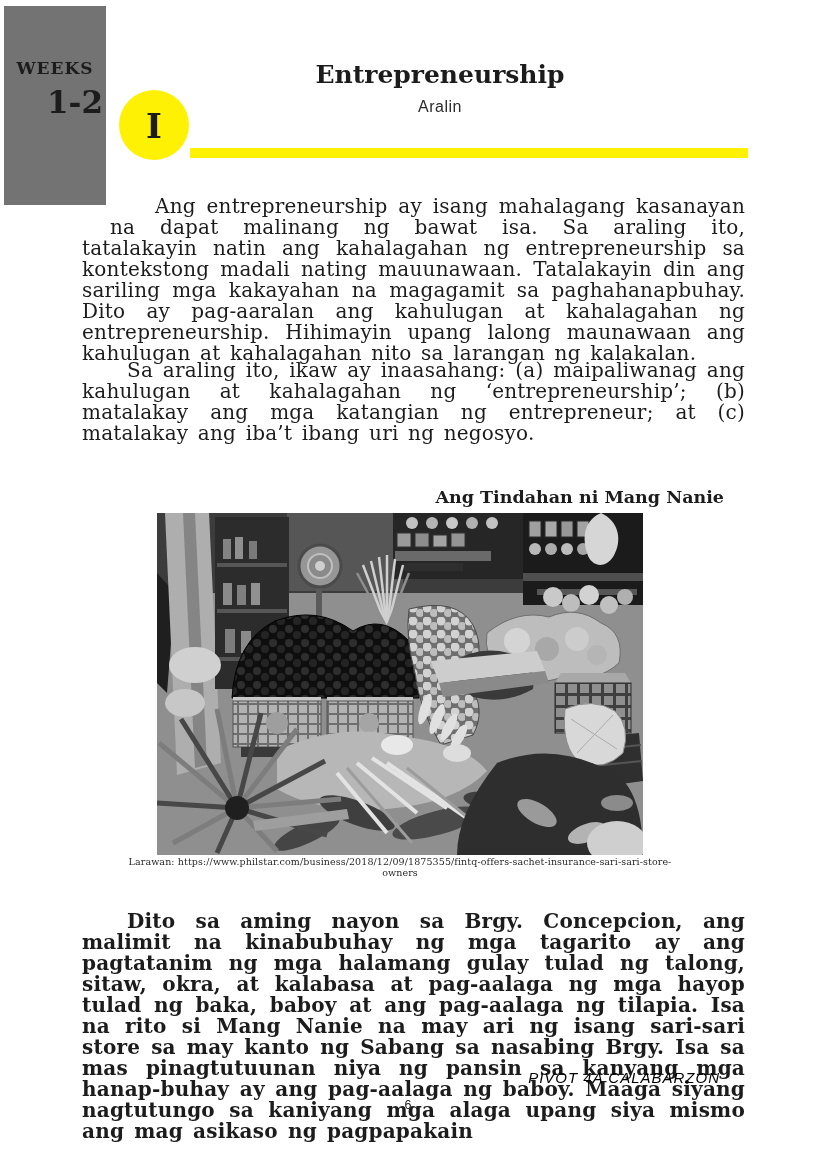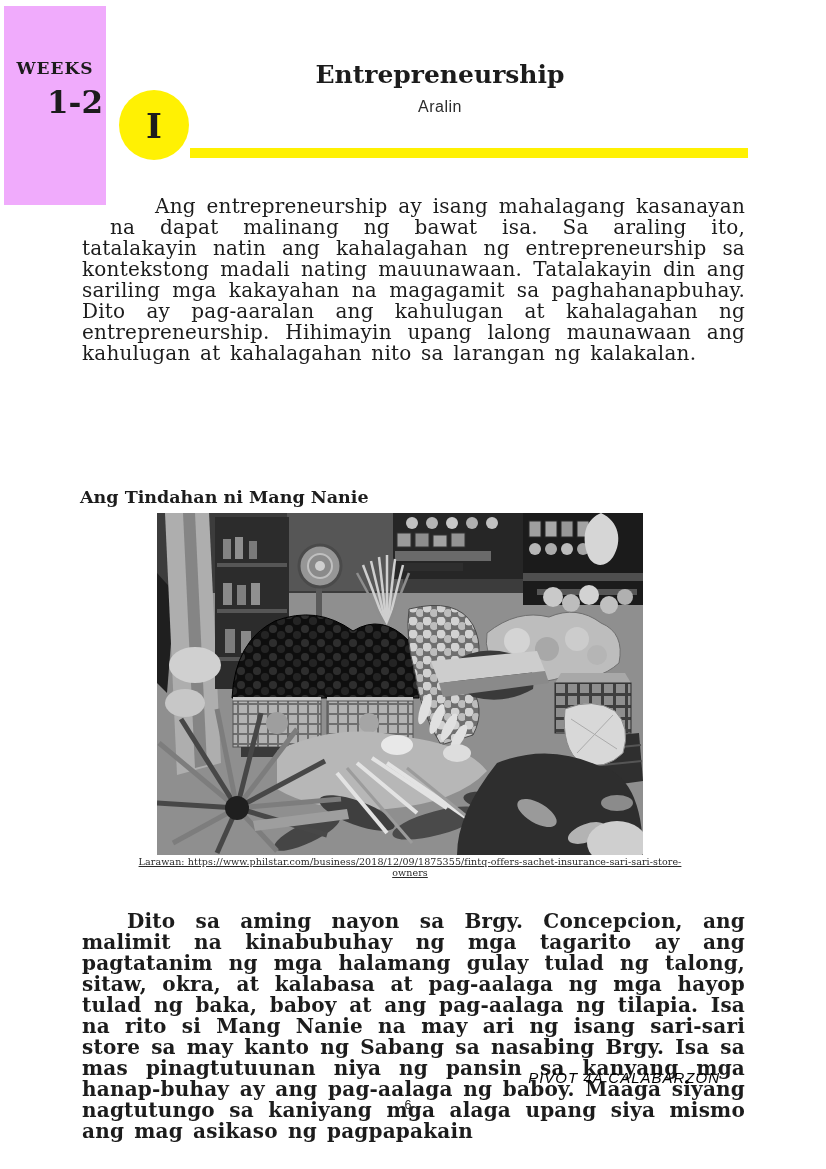--- a/index.html
+++ b/index.html
@@ -7,21 +7,21 @@
     position:relative;
     width:826px;height:1169px;
     background:#ffffff;
     font-family:"DejaVu Serif", serif;
     color:#1c1c1c;
     overflow:hidden;
   }
   
   .week-box{
     position:absolute;left:4px;top:6px;width:102px;height:199px;
-    background:#f0abfc;text-align:center;
+    background:#737373;text-align:center;
   }
   .week-label{
     margin-top:52px;font-weight:bold;font-size:17px;letter-spacing:1px;
   }
   .week-number{
     margin-top:6px;font-weight:bold;font-size:31px;padding-left:40px;
   }
   .lesson-circle{
     position:absolute;left:119px;top:90px;width:70px;height:70px;
     border-radius:50%;background:#FFF103;
@@ -48,30 +48,30 @@
   }
   .p1{top:176px;text-indent:45px;}
   .wrap-spacer{float:left;width:28px;height:40px;}
   .p2{top:340px;text-indent:45px;}
   .p3{top:891px;text-indent:45px;font-weight:bold;}
   .activity{top:431px;text-indent:0;}
   .bold{font-weight:bold;}
   
   .figure-title{
     position:absolute;left:80px;top:487px;width:644px;
-    text-align:left;font-weight:bold;font-size:17.5px;
+    text-align:right;font-weight:bold;font-size:17.5px;
   }
   .photo-frame{
     position:absolute;left:157px;top:513px;width:486px;height:342px;
     background:#8f8f8f;
   }
   .photo-frame svg{display:block;width:486px;height:342px;}
   .figure-caption{
-    position:absolute;left:130px;top:856px;width:560px;
-    text-align:center;font-size:9.5px;color:#2a2a2a;letter-spacing:0.1px;text-decoration:underline;
+    position:absolute;left:120px;top:856px;width:560px;
+    text-align:center;font-size:9.5px;color:#2a2a2a;letter-spacing:0.1px;
   }
   
   .footer-text{
     position:absolute;left:82px;top:1069px;width:638px;
     text-align:right;
     font-family:"Liberation Sans", sans-serif;
     font-style:italic;font-size:15px;letter-spacing:1px;color:#000000;
   }
   .page-number{
     position:absolute;left:82px;top:1098px;width:652px;
@@ -98,20 +98,23 @@
     <div class="doc-title">Entrepreneurship</div>
     <div class="doc-subtitle">Aralin</div>
   </div>
   <div class="title-bar"></div>
 
   <p class="para p1">
     <span class="wrap-spacer"></span>
     <span>Ang entrepreneurship ay isang mahalagang kasanayan na dapat malinang ng bawat isa. Sa araling ito, tatalakayin natin ang kahalagahan ng entrepreneurship sa kontekstong madali nating mauunawaan. Tatalakayin din ang sariling mga kakayahan na magagamit sa paghahanapbuhay. Dito ay pag-aaralan ang kahulugan at kahalagahan ng entrepreneurship. Hihimayin upang lalong maunawaan ang kahulugan at kahalagahan nito sa larangan ng kalakalan.</span>
   </p>
 
+  <p class="para p2">
+    <span>Sa araling ito, ikaw ay inaasahang: (a) maipaliwanag ang kahulugan at kahalagahan ng ‘entrepreneurship’; (b) matalakay ang mga katangian ng entrepreneur; at (c) matalakay ang iba’t ibang uri ng negosyo.</span>
+  </p>
 
 
   <div class="figure-title">Ang Tindahan ni Mang Nanie</div>
 
   <div class="photo-frame">
     <svg viewBox="0 0 486 342" xmlns="http://www.w3.org/2000/svg">
       <defs>
         <pattern id="pegg" width="16" height="14" patternUnits="userSpaceOnUse">
           <rect width="16" height="14" fill="#0e0e0e"></rect>
           <circle cx="4" cy="4" r="4" fill="#2e2e2e"></circle>

